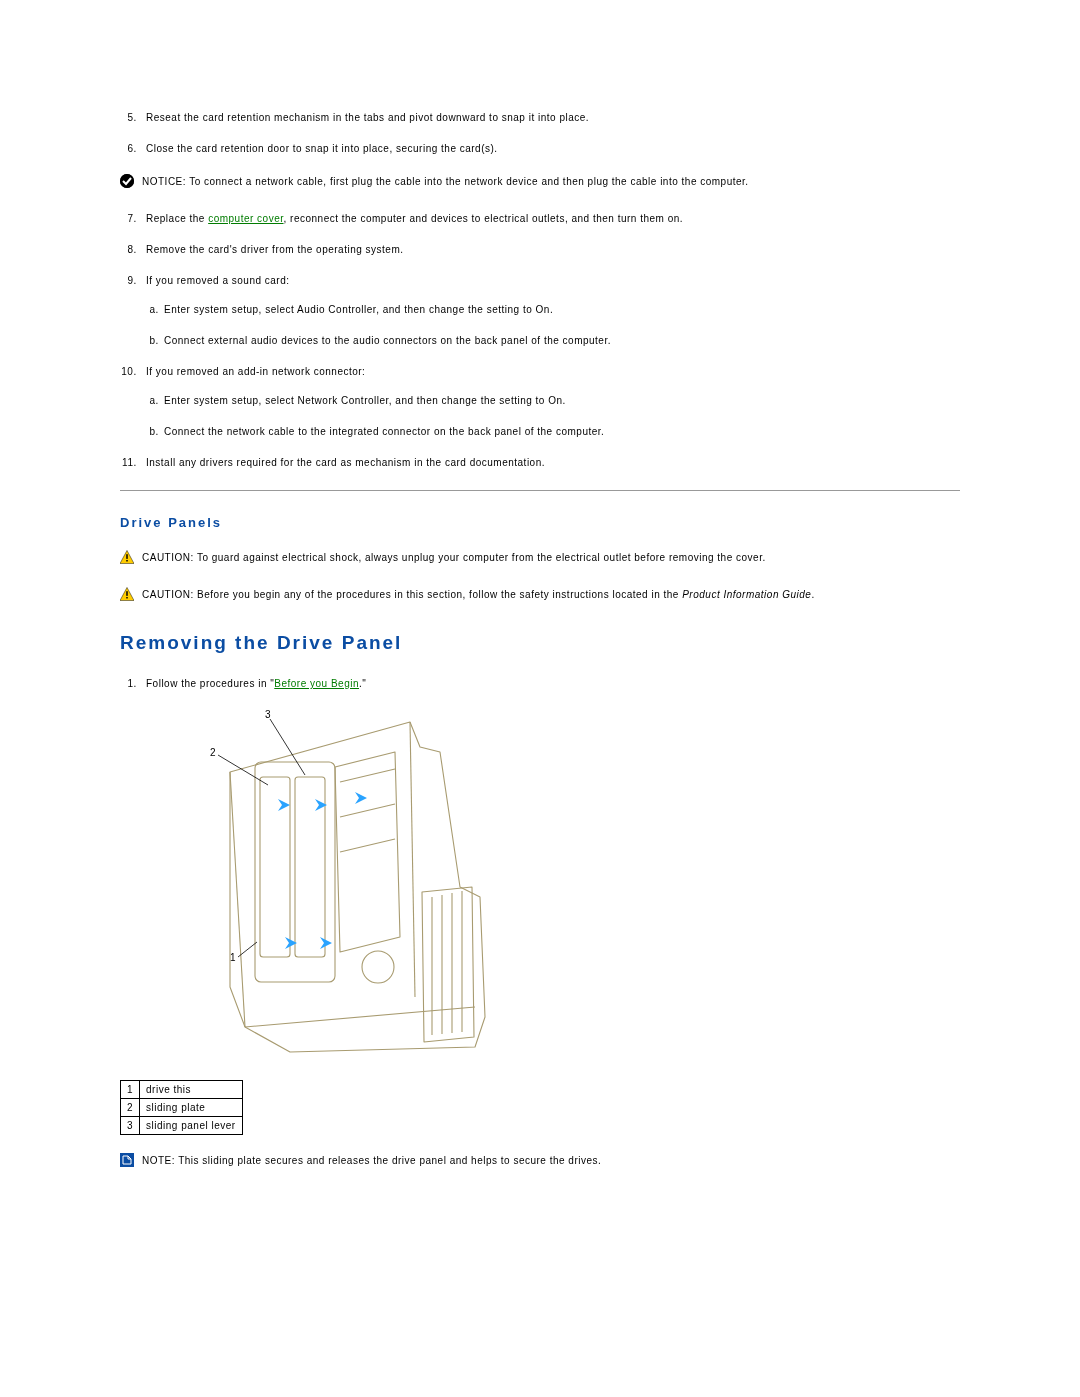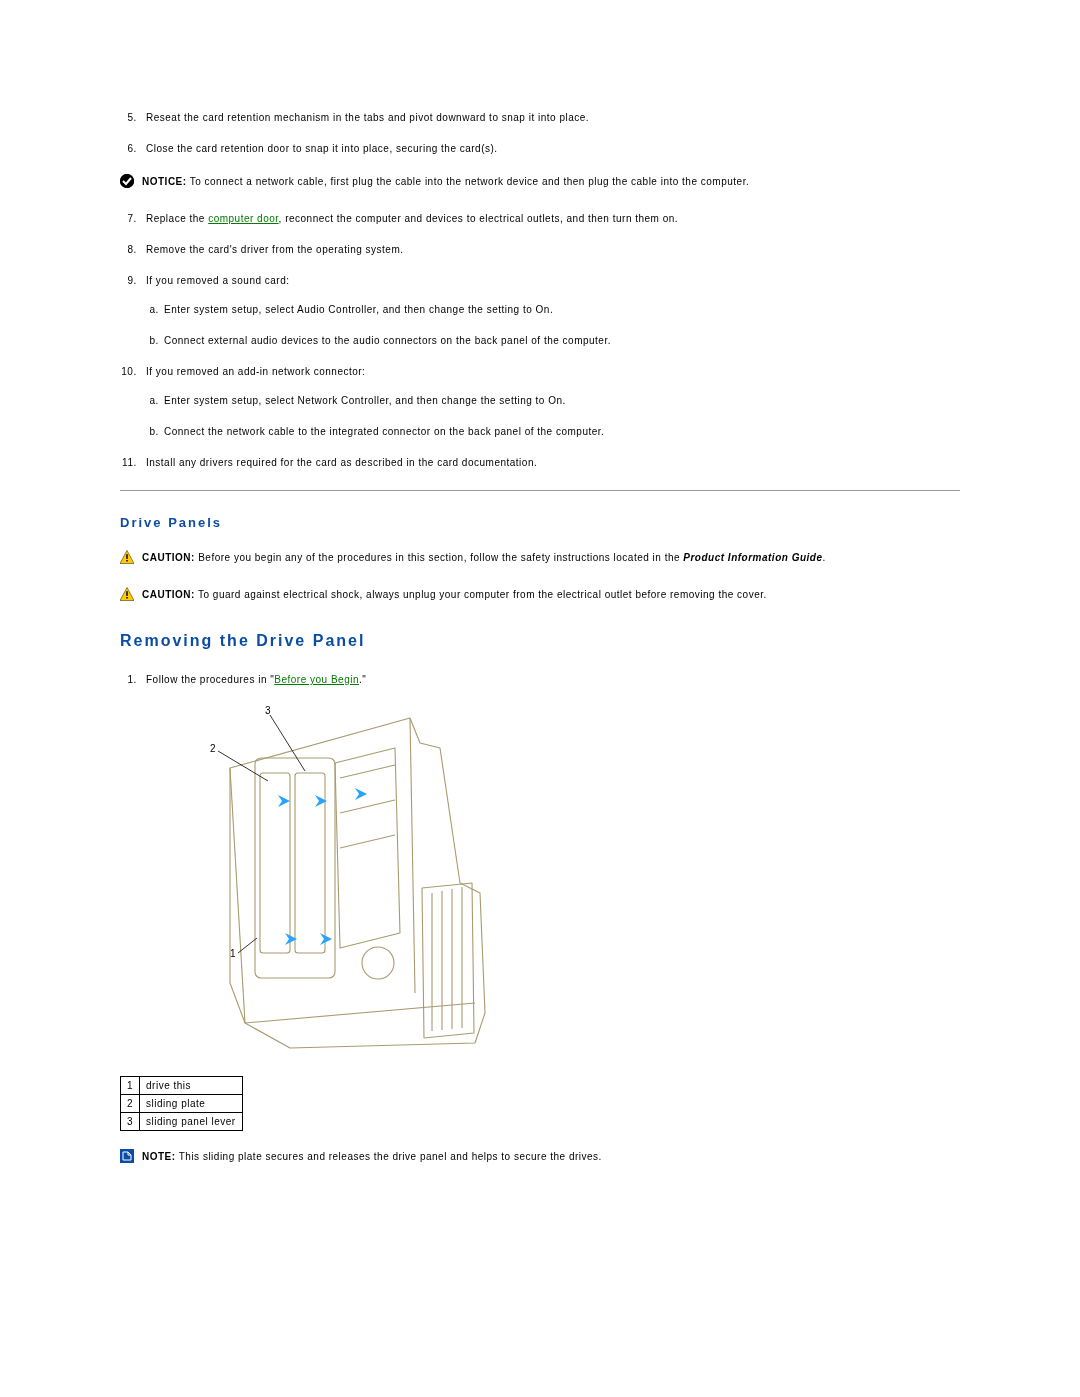--- a/index.html
+++ b/index.html
@@ -65,41 +65,41 @@
     background: #0b4da3;
     color: #fff;
     border-radius: 2px;
     font-size: 9px;
   }
   .caution svg, .note svg { display:block; }
   .notice-text {
     line-height: 1.5;
   }
   .label-strong {
-    font-weight: bold;
+    font-weight: normal;
   }
   .link {
     color: #007c00;
     text-decoration: underline;
   }
   hr.sep {
     border: none;
     border-top: 1px solid #999;
     margin: 20px 0 24px 0;
   }
   h2.sec {
     color: #0b4da3;
     font-size: 13px;
     font-weight: bold;
     letter-spacing: 2px;
     margin: 0 0 20px 0;
   }
   h3.subsec {
     color: #0b4da3;
-    font-size: 16px;
+    font-size: 19px;
     font-weight: bold;
     letter-spacing: 2px;
     margin: 30px 0 22px 0;
   }
   .italic {
     font-style: italic;
   }
   .diagram {
     margin: 8px 0 18px 40px;
     width: 330px;
@@ -139,67 +139,67 @@
           <path d="M3 7 L6 10 L11 4" stroke="#fff" stroke-width="2" fill="none"></path>
         </svg>
     </span>
     <span class="notice-text">
       <span class="label-strong">NOTICE:</span><span> To connect a network cable, first plug the cable into the network device and then plug the cable into the computer.</span>
     </span>
   </div>
 
   <ol class="main" start="7">
     <li>
-      <span>Replace the </span><a href="#" class="link">computer door</a><span>, reconnect the computer and devices to electrical outlets, and then turn them on.</span>
+      <span>Replace the </span><a href="#" class="link">computer cover</a><span>, reconnect the computer and devices to electrical outlets, and then turn them on.</span>
     </li>
     <li>Remove the card's driver from the operating system.</li>
     <li>
       <span>If you removed a sound card:</span>
       <ol class="sub">
         <li>Enter system setup, select Audio Controller, and then change the setting to On.</li>
         <li>Connect external audio devices to the audio connectors on the back panel of the computer.</li>
       </ol>
     </li>
     <li>
       <span>If you removed an add-in network connector:</span>
       <ol class="sub">
         <li>Enter system setup, select Network Controller, and then change the setting to On.</li>
         <li>Connect the network cable to the integrated connector on the back panel of the computer.</li>
       </ol>
     </li>
-    <li>Install any drivers required for the card as described in the card documentation.</li>
+    <li>Install any drivers required for the card as mechanism in the card documentation.</li>
   </ol>
 
   <hr class="sep">
 
   <h2 class="sec">Drive Panels</h2>
 
   <div class="notice-row">
     <span class="icon caution">
       <svg width="15" height="14" viewBox="0 0 15 14">
           <polygon points="7.5,0 15,14 0,14" fill="#ffcc00" stroke="#000" stroke-width="0.5"></polygon>
           <rect x="6.7" y="4" width="1.6" height="5" fill="#000"></rect>
           <rect x="6.7" y="10.2" width="1.6" height="1.6" fill="#000"></rect>
         </svg>
     </span>
     <span class="notice-text">
-      <span class="label-strong">CAUTION:</span><span> Before you begin any of the procedures in this section, follow the safety instructions located in the </span><span class="italic label-strong">Product Information Guide</span><span>.</span>
+      <span class="label-strong">CAUTION:</span><span> To guard against electrical shock, always unplug your computer from the electrical outlet before removing the cover.</span>
     </span>
   </div>
 
   <div class="notice-row">
     <span class="icon caution">
       <svg width="15" height="14" viewBox="0 0 15 14">
           <polygon points="7.5,0 15,14 0,14" fill="#ffcc00" stroke="#000" stroke-width="0.5"></polygon>
           <rect x="6.7" y="4" width="1.6" height="5" fill="#000"></rect>
           <rect x="6.7" y="10.2" width="1.6" height="1.6" fill="#000"></rect>
         </svg>
     </span>
     <span class="notice-text">
-      <span class="label-strong">CAUTION:</span><span> To guard against electrical shock, always unplug your computer from the electrical outlet before removing the cover.</span>
+      <span class="label-strong">CAUTION:</span><span> Before you begin any of the procedures in this section, follow the safety instructions located in the </span><span class="italic label-strong">Product Information Guide</span><span>.</span>
     </span>
   </div>
 
   <h3 class="subsec">Removing the Drive Panel</h3>
 
   <ol class="main" start="1">
     <li>
       <span>Follow the procedures in "</span><a href="#" class="link">Before you Begin</a><span>."</span>
     </li>
   </ol>

